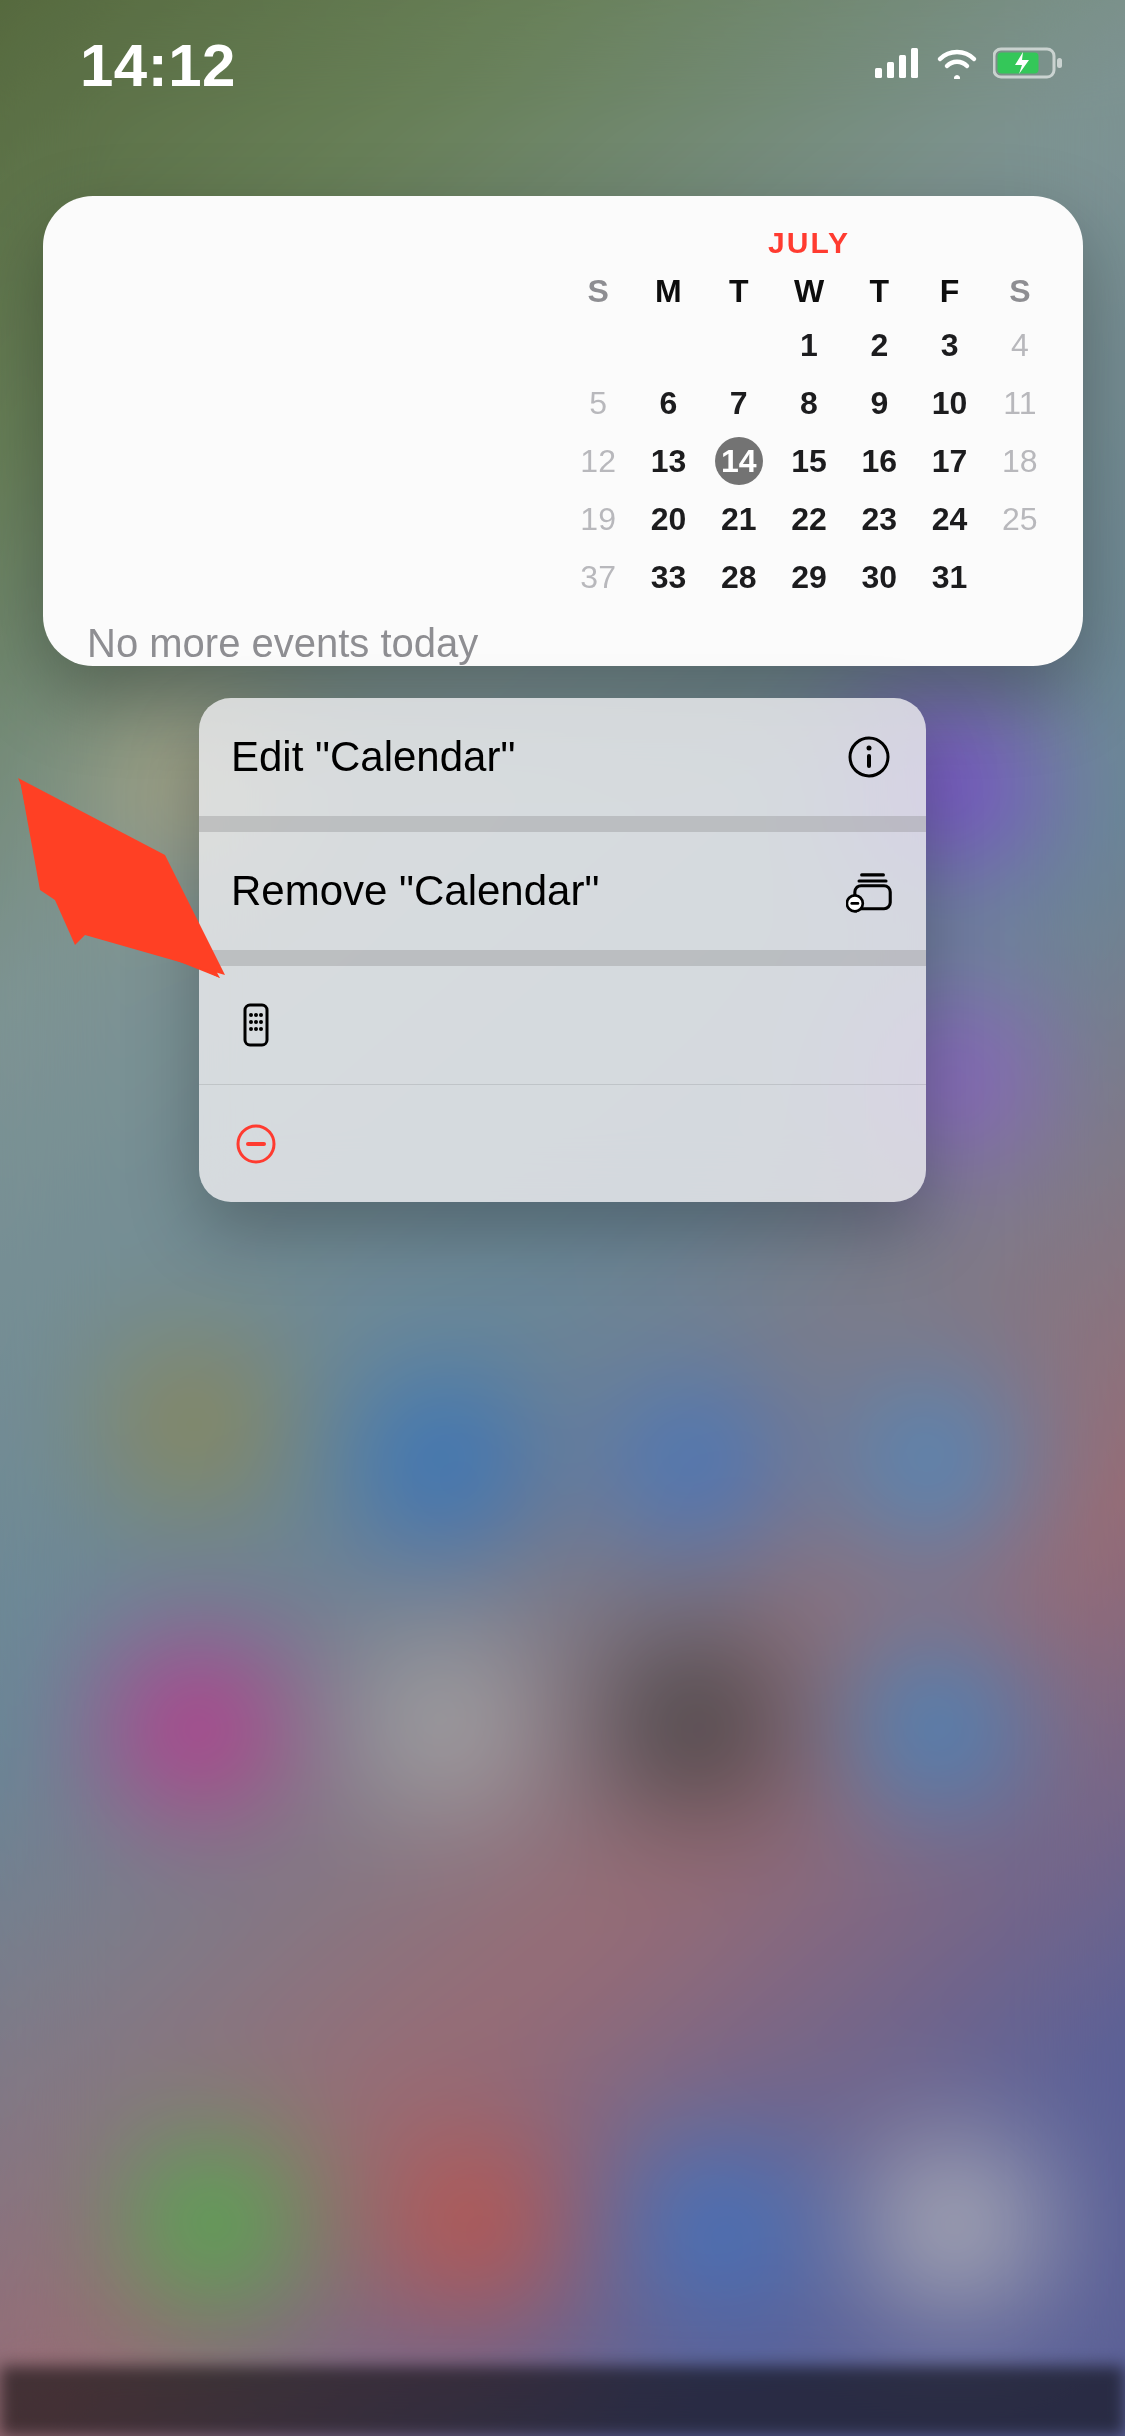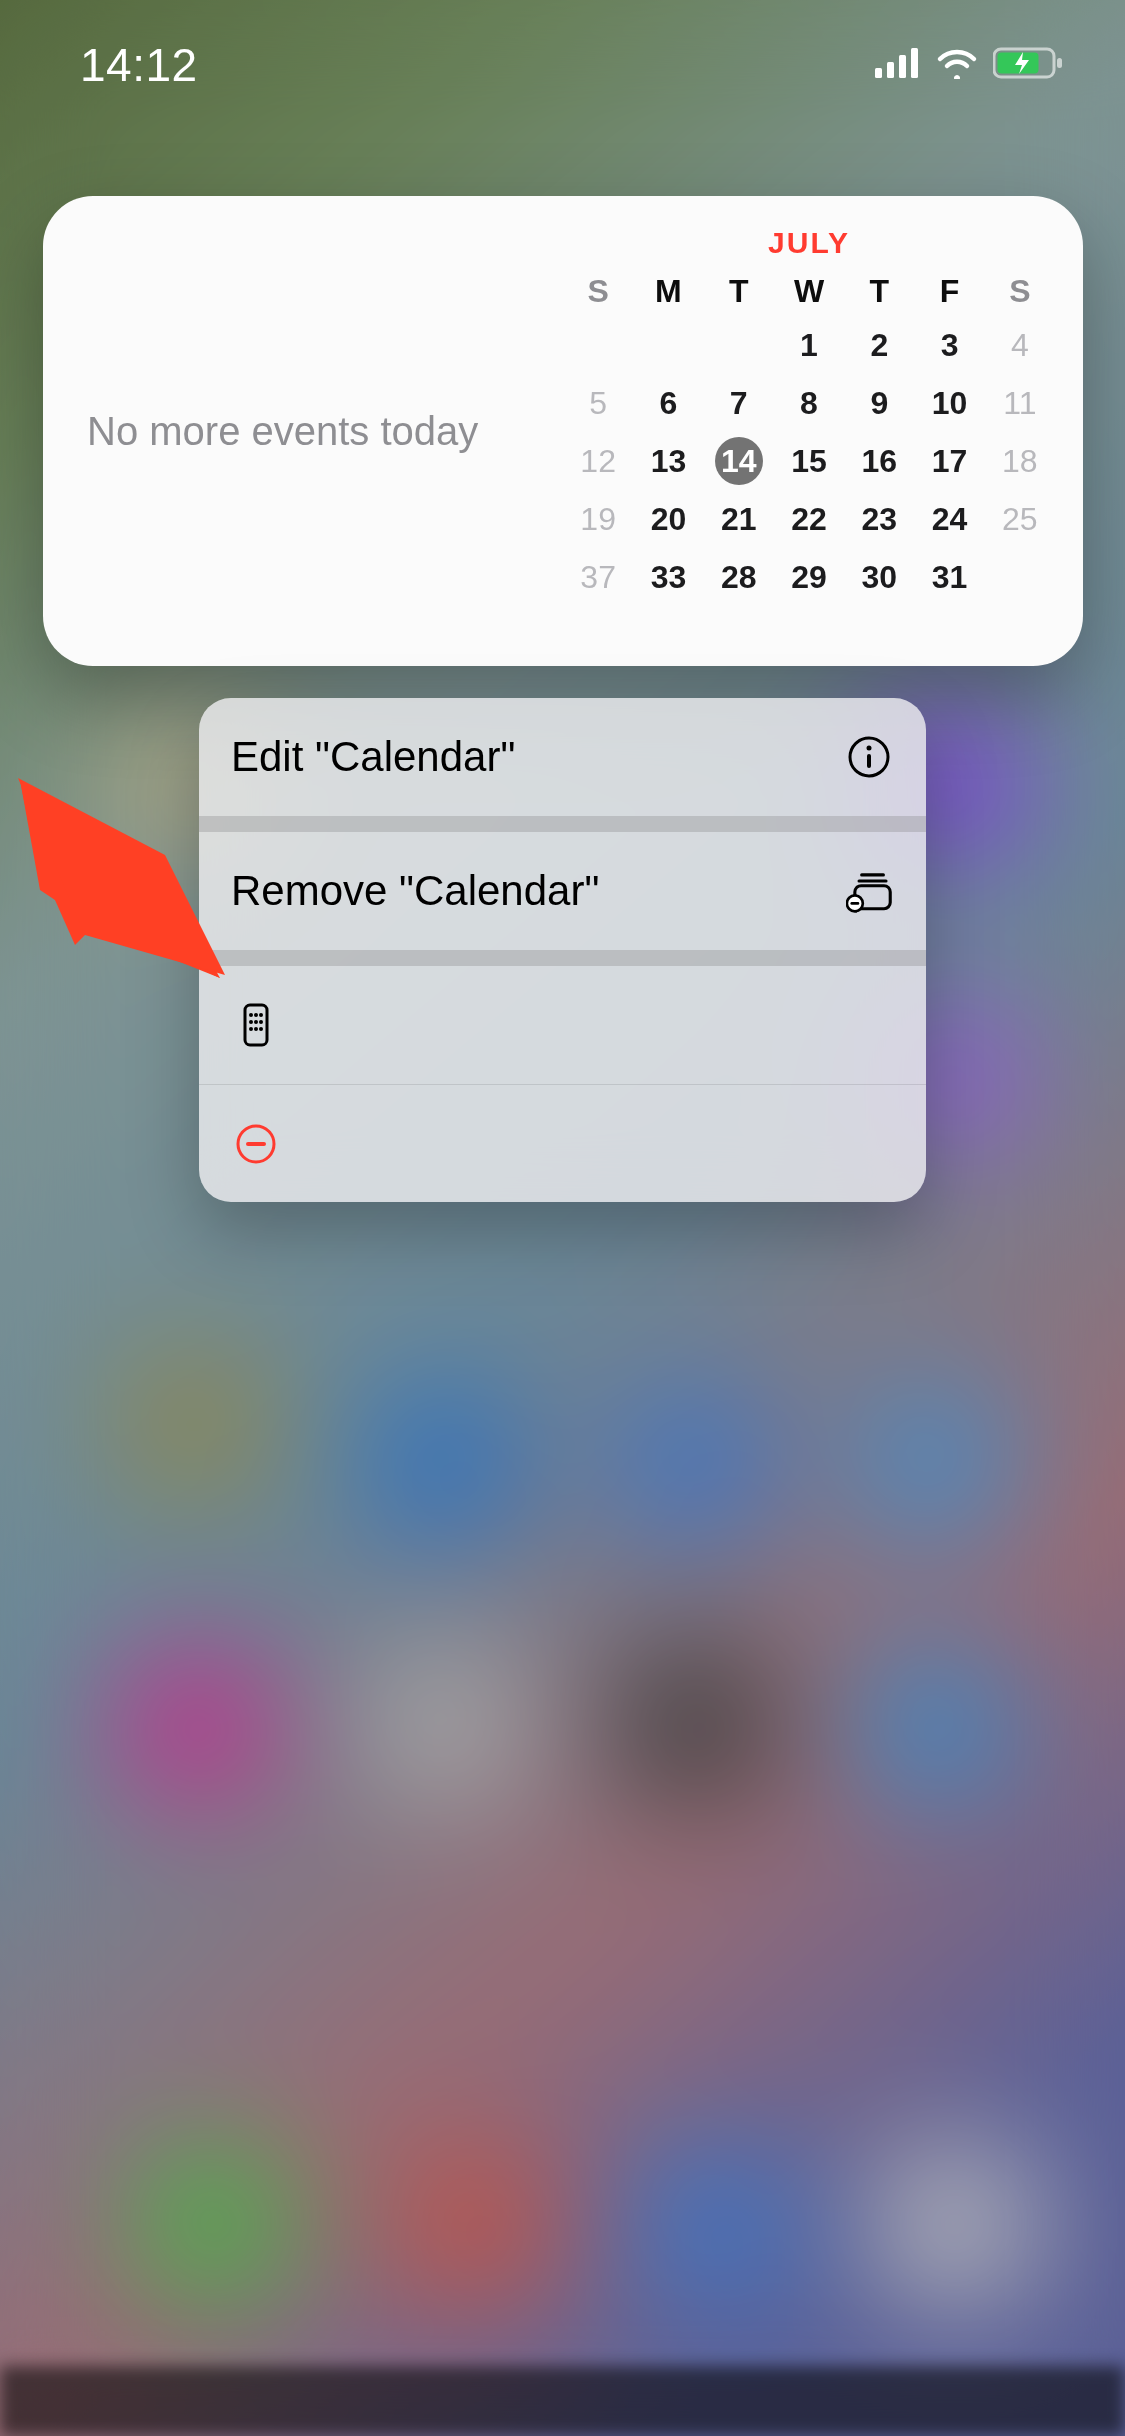--- a/index.html
+++ b/index.html
@@ -21,33 +21,33 @@
     .fake-app { position: absolute; width: 150px; height: 150px; border-radius: 34px; }
     
     
     .status-bar {
       position: absolute; top: 0; left: 0; right: 0;
       height: 130px;
       display: flex; align-items: center; justify-content: space-between;
       padding: 0 60px 0 80px;
       z-index: 100;
     }
-    .status-time { color: #fff; font-weight: 400; font-size: 46px; letter-spacing: 0.5px; }
+    .status-time { color: #fff; font-weight: 700; font-size: 60px; letter-spacing: 0.5px; }
     .status-right { display: flex; align-items: center; gap: 14px; }
     
     
     .widget {
       position: absolute; top: 196px; left: 43px; width: 1040px; height: 470px;
       background: #fbfbfb; border-radius: 50px;
       box-shadow: 0 30px 80px rgba(0,0,0,0.3);
       display: flex;
       z-index: 50;
     }
     .widget-left {
-      width: 50%; display: flex; align-items: center; padding-left: 44px;
+      width: 50%; display: flex; align-items: flex-end; padding-left: 44px;
     }
     .widget-left .msg { color: #8e8e92; font-size: 40px; font-weight: 400; }
     .widget-right {
       width: 50%; padding: 30px 28px 20px 0; display: flex; flex-direction: column;
     }
     .month-label { color: #ff3b30; font-weight: 700; font-size: 30px; letter-spacing: 2px; text-align: center; margin-bottom: 6px; }
     .cal-grid { display: grid; grid-template-columns: repeat(7, 1fr); gap: 0; }
     .cal-cell {
       height: 58px; display: flex; align-items: center; justify-content: center;
       font-size: 32px; font-weight: 600; color: #1c1c1e;

